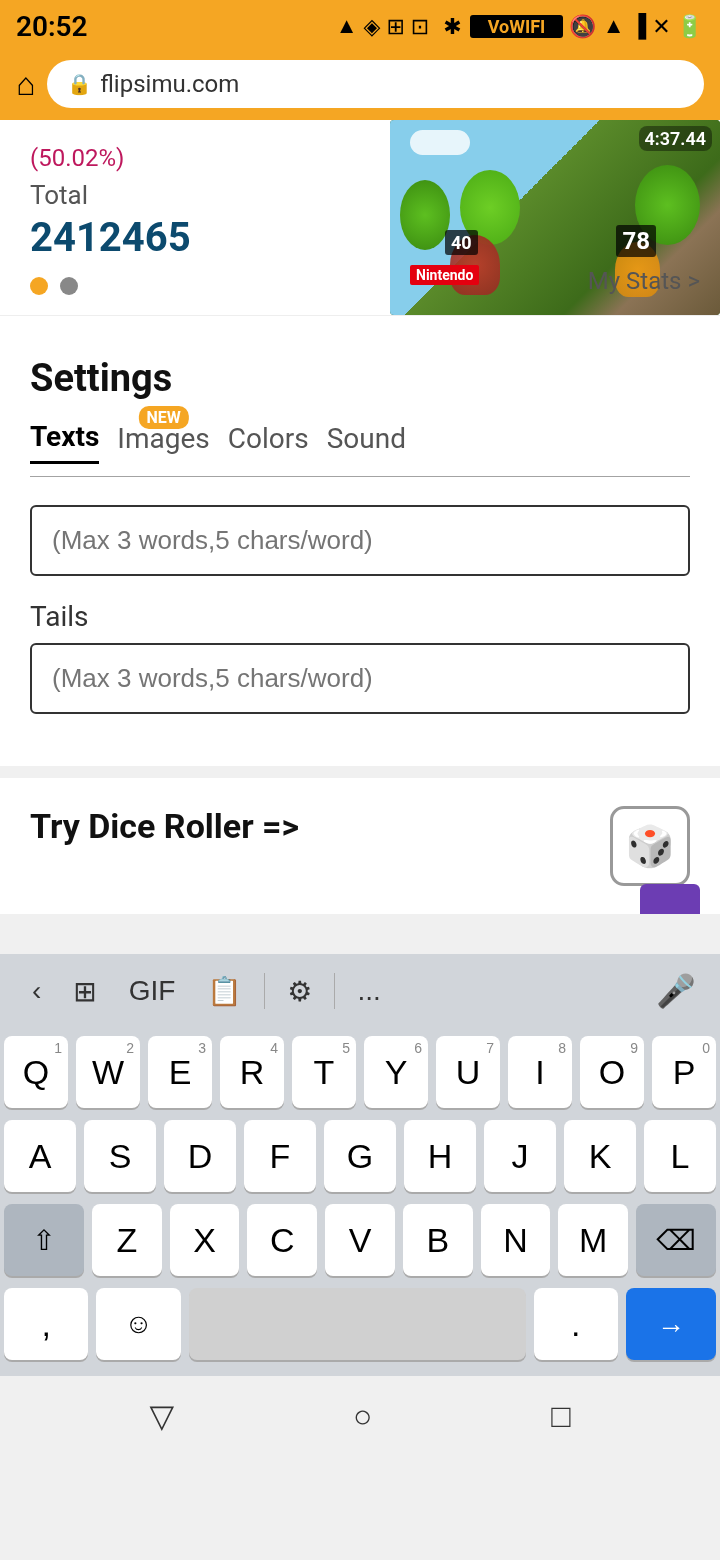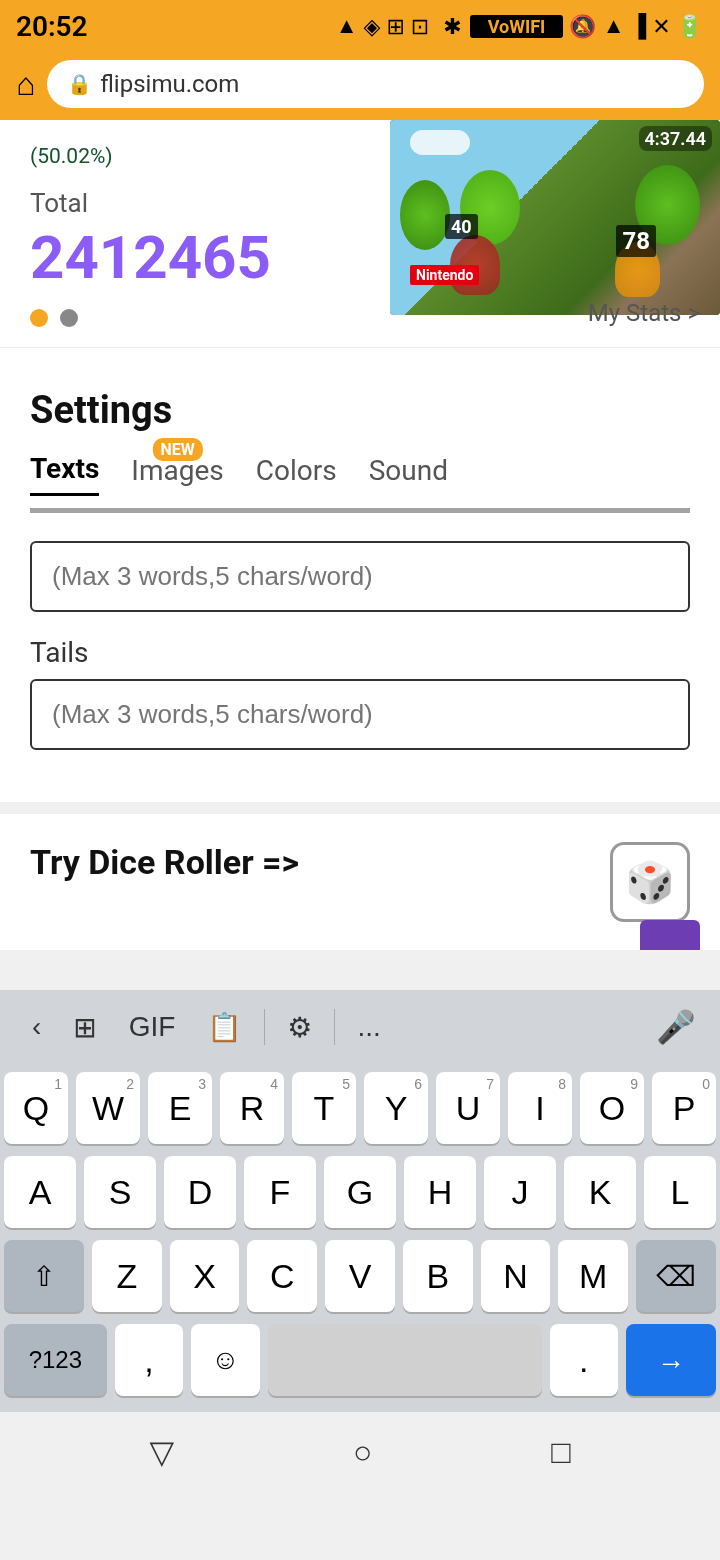--- a/index.html
+++ b/index.html
@@ -67,33 +67,33 @@
     }
 
     
     .stats-card {
       background: #fff;
       padding: 24px 30px 20px;
       border-bottom: 1px solid #eee;
       position: relative;
     }
     .percentage-text {
-      font-size: 21px;
-      color: #14532d;
-      margin-bottom: 20px;
+      font-size: 24px;
+      color: #be185d;
+      margin-bottom: 8px;
     }
     .stats-label {
       font-size: 26px;
       color: #555;
       margin-bottom: 4px;
     }
     .total-number {
-      font-size: 60px;
-      font-weight: 700;
-      color: #8b5cf6;
+      font-size: 40px;
+      font-weight: 700;
+      color: #0c4a6e;
     }
     .pagination-dots {
       display: flex;
       gap: 12px;
       margin-top: 16px;
       align-items: center;
     }
     .dot {
       width: 18px;
       height: 18px;
@@ -170,21 +170,21 @@
       bottom: 18px;
       right: 60px;
       width: 45px;
       height: 55px;
       background: radial-gradient(circle, #f39c12, #d68910);
       border-radius: 50% 50% 30% 30%;
       opacity: 0.9;
     }
     .score-badge-1 {
       position: absolute;
-      bottom: 76px;
+      bottom: 60px;
       left: 55px;
       background: rgba(0,0,0,0.7);
       color: #fff;
       font-size: 18px;
       font-weight: 700;
       padding: 2px 6px;
       border-radius: 3px;
     }
     .score-badge-2 {
       position: absolute;
@@ -242,23 +242,23 @@
     }
     .settings-title {
       font-size: 38px;
       font-weight: 700;
       color: #111;
       margin-bottom: 20px;
     }
     .settings-tabs {
       display: flex;
       align-items: center;
-      gap: 32px;
+      gap: 18px;
       margin-bottom: 28px;
-      border-bottom: 5px solid #a3a3a3;
+      border-bottom: 1px solid #a3a3a3;
       padding-bottom: 12px;
       text-align: center;
     }
     .tab-item {
       font-size: 28px;
       color: #555;
       padding-bottom: 8px;
       cursor: pointer;
       position: relative;
     }
@@ -599,21 +599,20 @@
     <button class="kb-key">X</button>
     <button class="kb-key">C</button>
     <button class="kb-key">V</button>
     <button class="kb-key">B</button>
     <button class="kb-key">N</button>
     <button class="kb-key">M</button>
     <button class="kb-key kb-key-dark kb-key-backspace" style="font-size:28px;">⌫</button>
   </div>
 
   <div class="kb-row">
-    <button class="kb-key kb-key-dark kb-key-wide" style="font-size:24px;">?123</button>
     <button class="kb-key">,</button>
     <button class="kb-key kb-key-emoji">☺</button>
     <button class="kb-key kb-key-space"></button>
     <button class="kb-key">.</button>
     <button class="kb-key kb-key-blue" style="font-size:28px;">→</button>
   </div>
 </div>
 
 <div class="nav-bar">
   <button class="nav-btn">▽</button>

